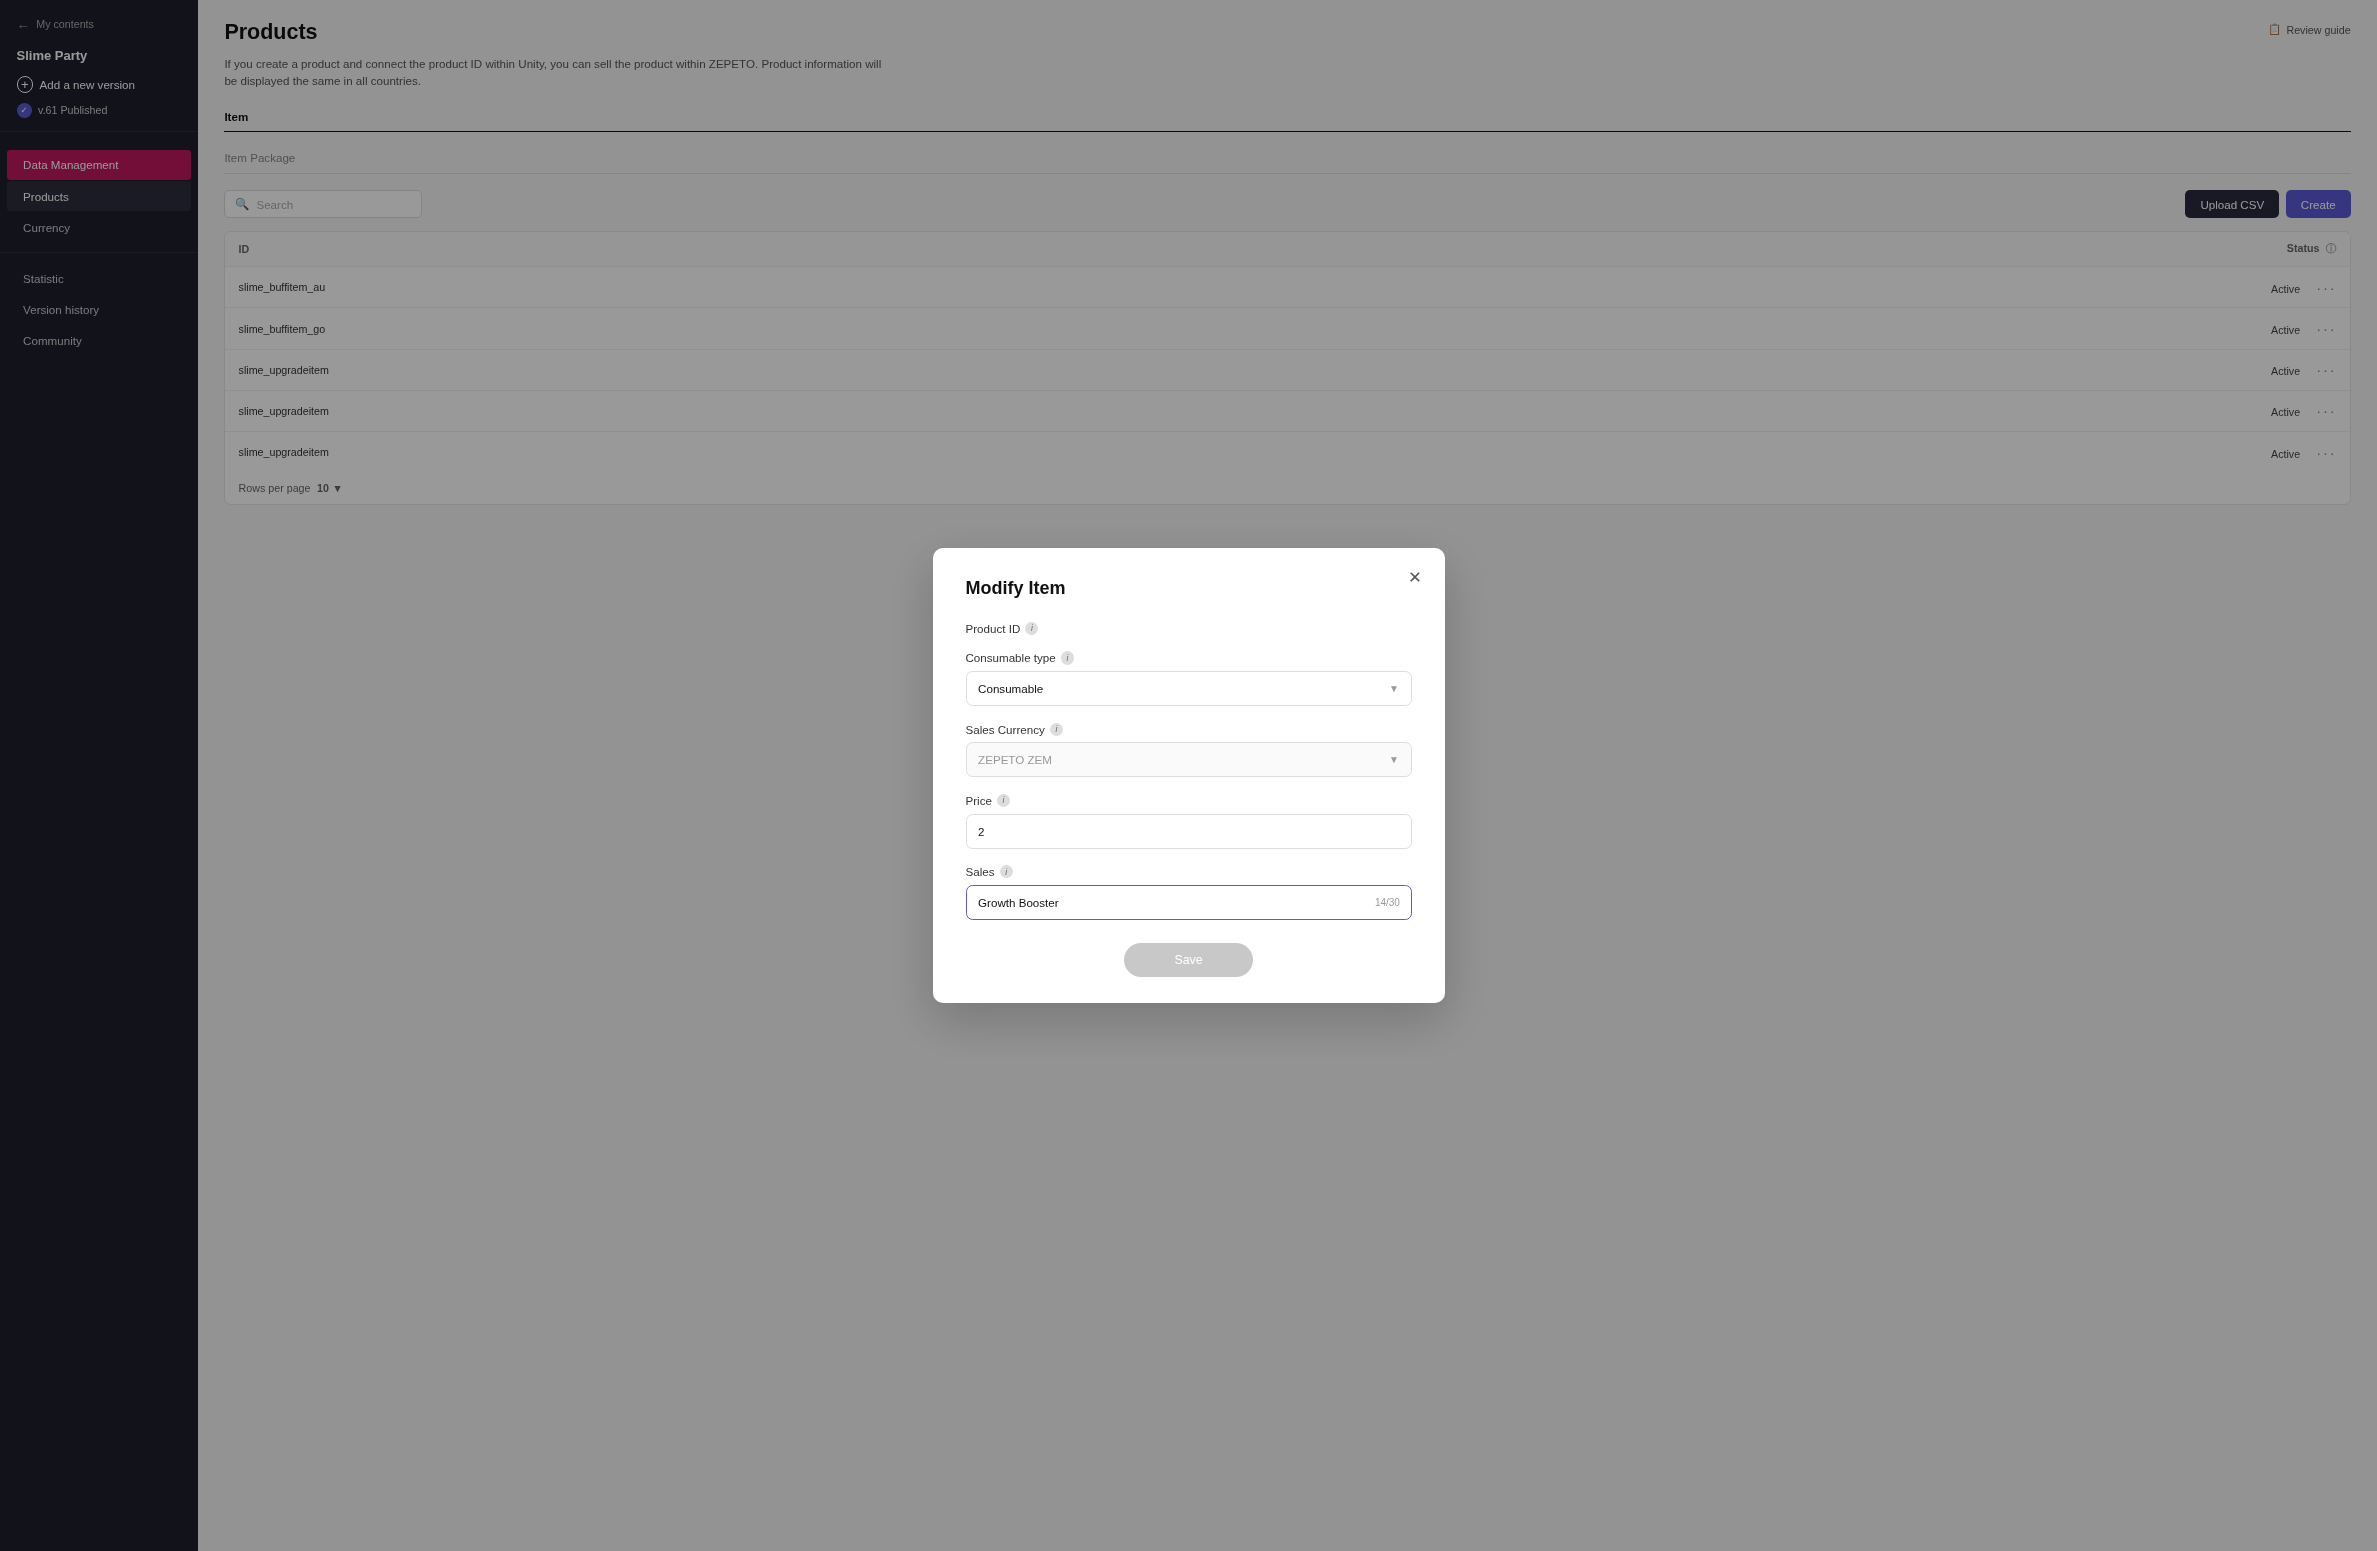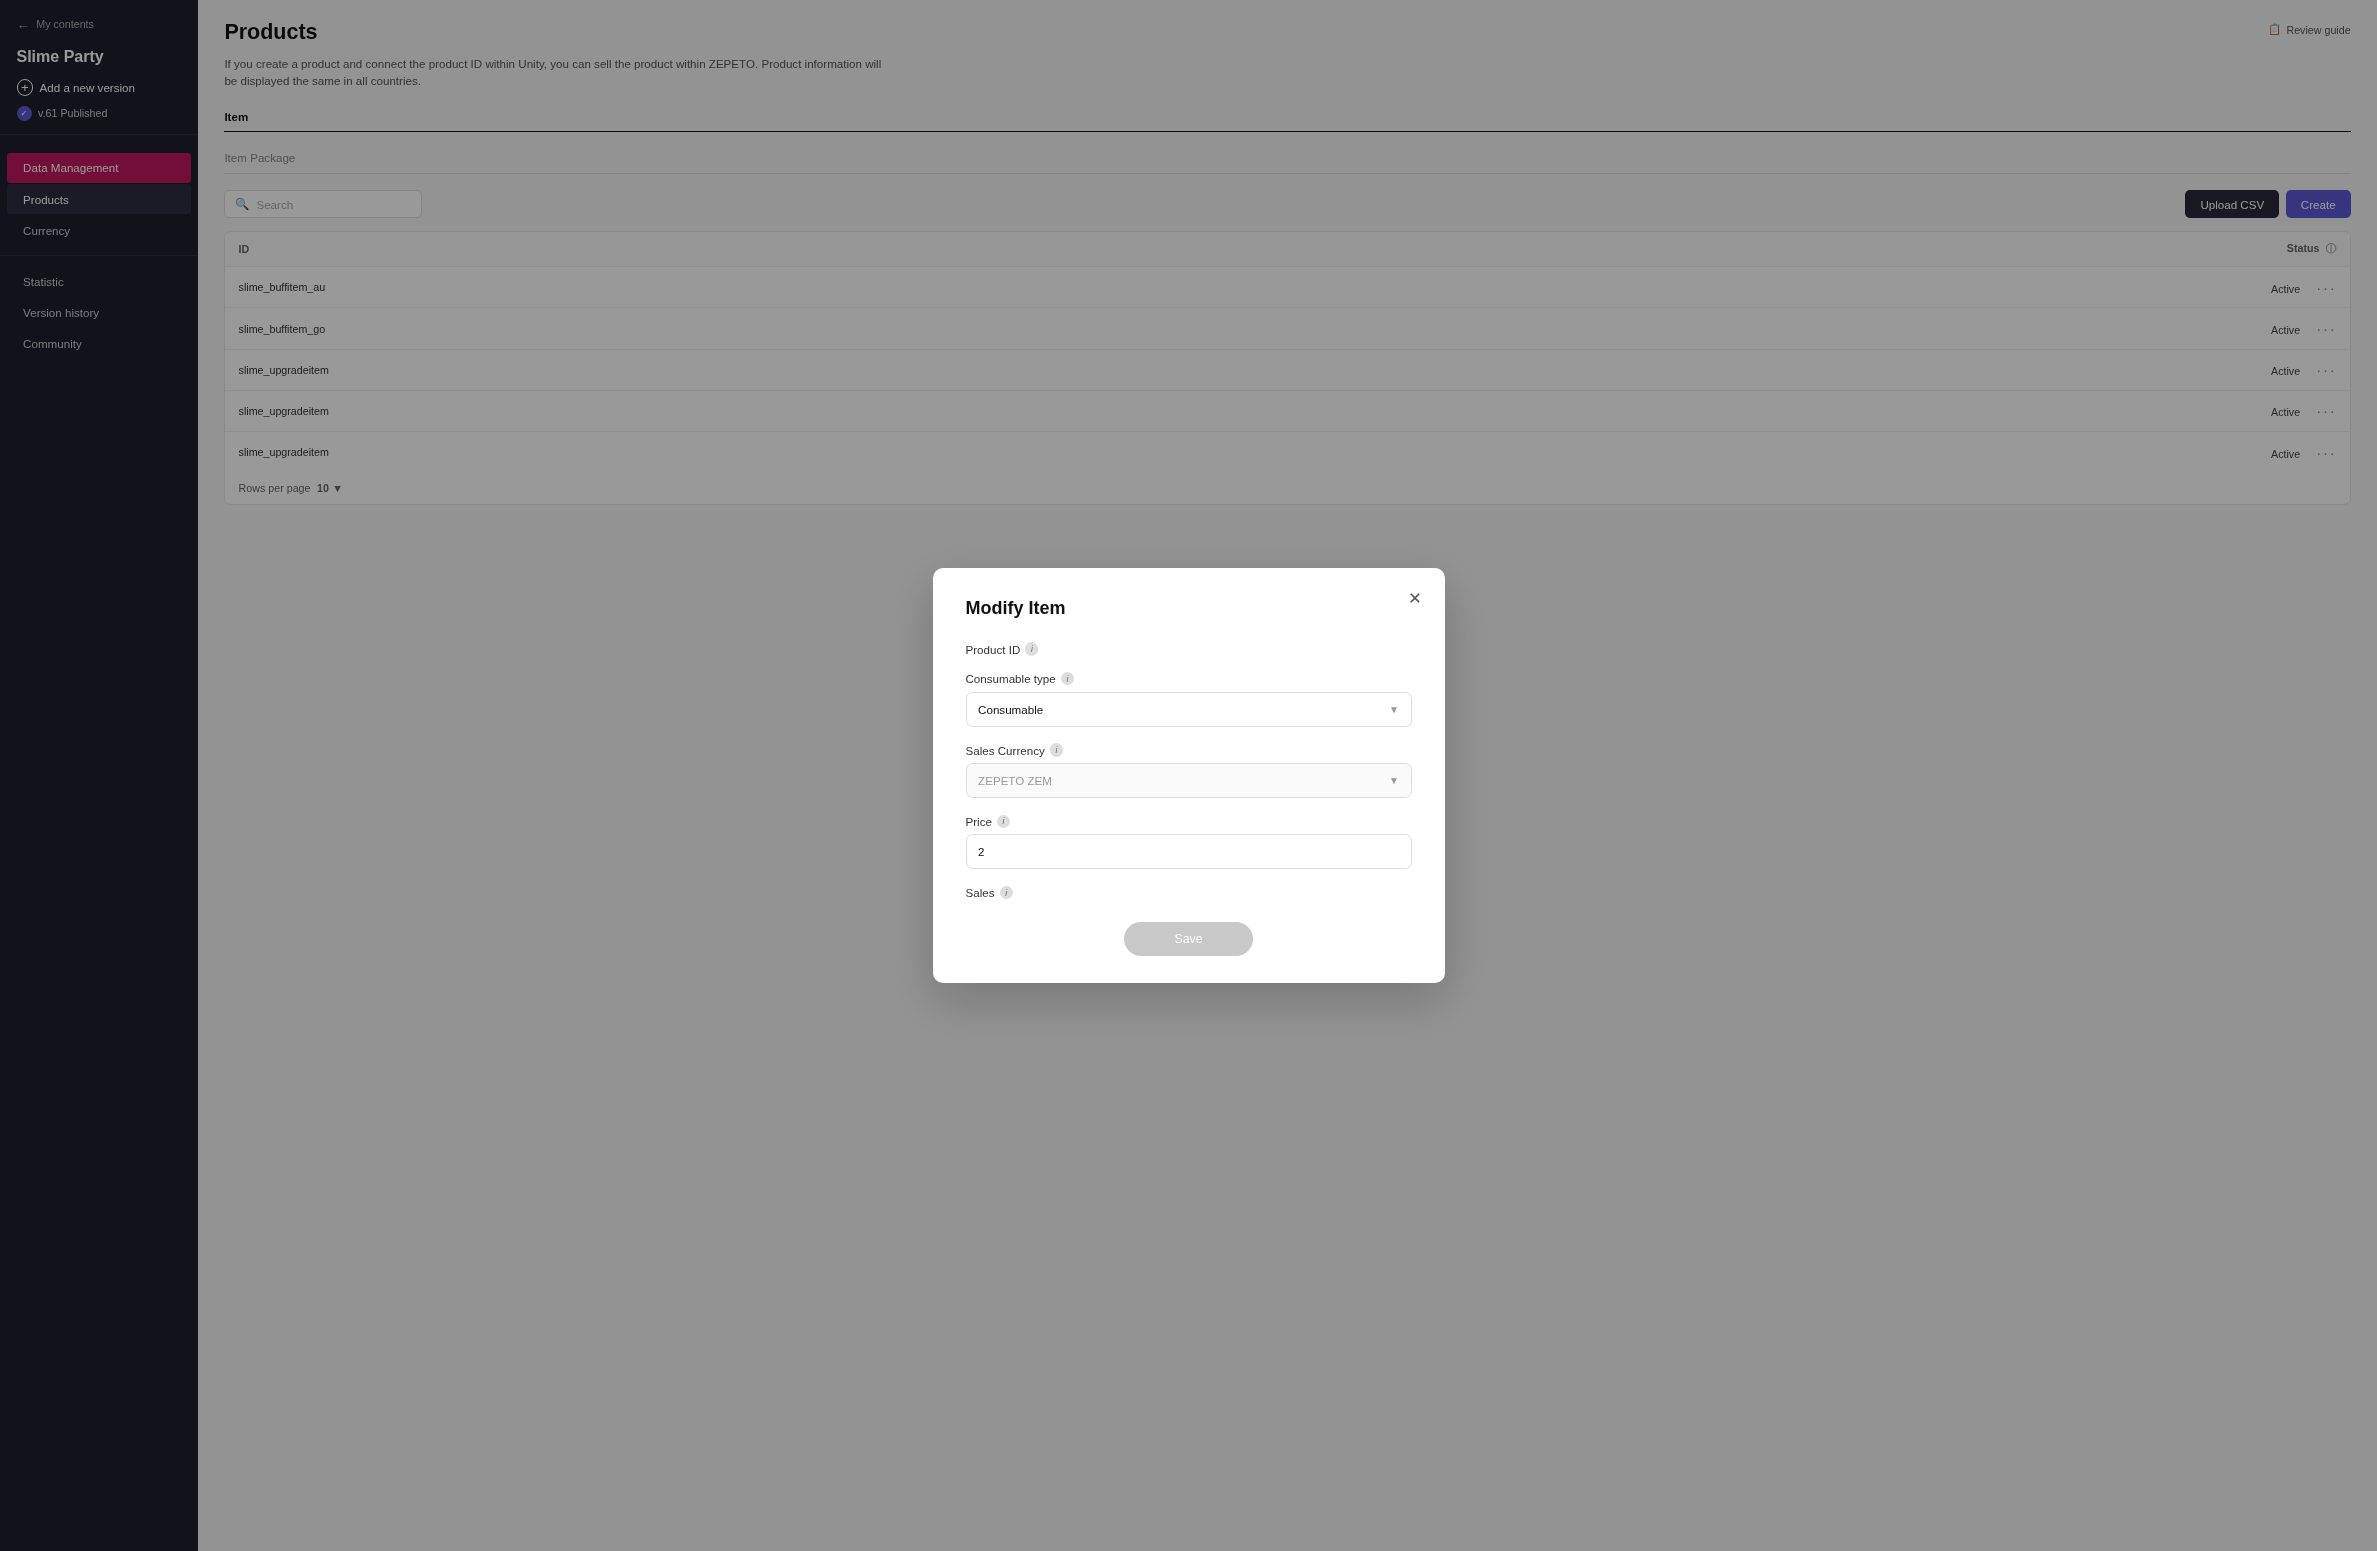--- a/index.html
+++ b/index.html
@@ -24,21 +24,21 @@
       display: flex;
       align-items: center;
       gap: 6.6px;
       color: #aaa;
       font-size: 10.7px;
       cursor: pointer;
       margin-bottom: 16.5px;
     }
     .back-arrow { font-size: 13.2px; }
     .app-name {
-      font-size: 16px;
+      font-size: 13px;
       font-weight: 700;
       color: #fff;
       margin-bottom: 13.2px;
     }
     .add-version {
       display: flex;
       align-items: center;
       gap: 6.6px;
       color: #fff;
       font-size: 11.6px;
@@ -542,20 +542,24 @@
         <span class="info-icon">i</span>
       </label>
       <input class="form-input filled" type="text" value="2" style="">
     </div>
 
     <div class="form-group">
       <label class="form-label">
         <span>Sales</span>
         <span class="info-icon">i</span>
       </label>
+      <div class="name-input-wrapper">
+        <input type="text" value="Growth Booster" style="">
+        <span class="char-count">14/30</span>
+      </div>
     </div>
 
     <div class="modal-footer">
       <button class="btn-save">Save</button>
     </div>
   </div>
 </div>
 
 
 </body></html>

